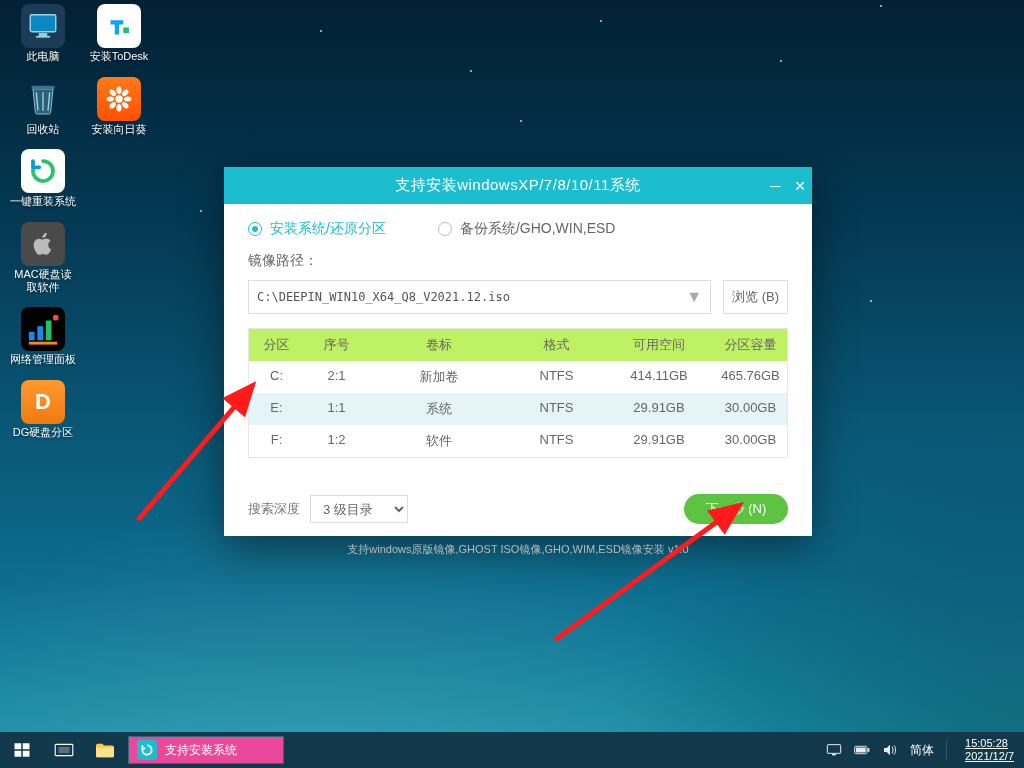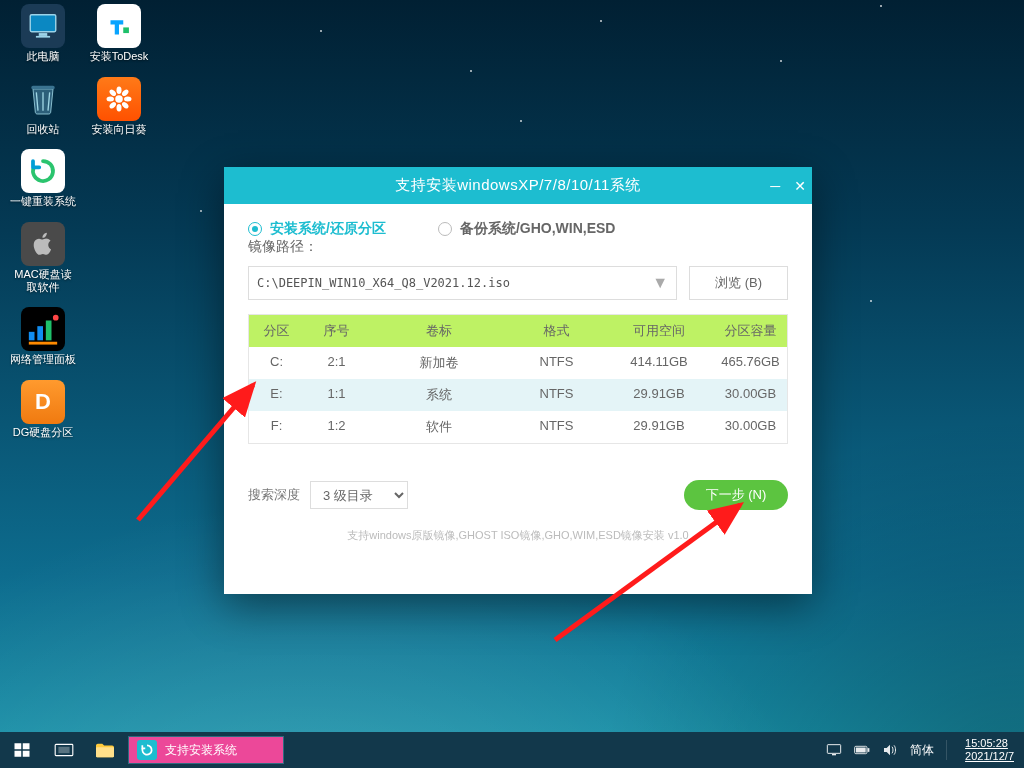--- a/index.html
+++ b/index.html
@@ -33,39 +33,39 @@
   .ic-net svg{width:34px;height:34px;}
   .ic-browser{background:#3b6f9c;}
   .ic-browser svg{width:36px;height:36px;}
   .ic-dg{background:linear-gradient(180deg,#ff9a2e,#f07a10);}
   .ic-dg span{color:#fff;font-weight:700;font-size:22px;}
   .ic-todesk{background:#fff;}
   .ic-todesk svg{width:34px;height:34px;}
   .ic-sunflower{background:linear-gradient(180deg,#ff7a18,#ff5100);}
   .ic-sunflower svg{width:30px;height:30px;}
   
-  .win{position:absolute;left:224px;top:167px;width:588px;height:427px;background:#fff;box-shadow:0 12px 40px rgba(0,0,0,.45);}
+  .win{position:absolute;left:224px;top:167px;width:588px;height:369px;background:#fff;box-shadow:0 12px 40px rgba(0,0,0,.45);}
   .titlebar{height:37px;background:#1dbdd0;display:flex;align-items:center;justify-content:center;position:relative;}
   .titlebar .title{color:#fff;font-size:15px;letter-spacing:.5px;}
   .titlebar .controls{position:absolute;right:6px;top:0;height:100%;display:flex;align-items:center;gap:14px;color:#fff;}
   .titlebar .controls span{cursor:pointer;font-size:14px;line-height:1;}
   .body{padding:16px 24px 10px 24px;}
   .tabs{display:flex;align-items:center;gap:52px;font-size:14px;}
   .radio{display:flex;align-items:center;gap:8px;cursor:pointer;}
   .radio .dot{width:14px;height:14px;border-radius:50%;border:1px solid #bbb;position:relative;}
   .radio.active .dot{border-color:#1dbdd0;}
   .radio.active .dot::after{content:"";position:absolute;inset:3px;border-radius:50%;background:#1dbdd0;}
   .radio.active .rlabel{color:#1dbdd0;}
-  .radio .rlabel{color:#666;font-weight:bold;}
-  .field-label{color:#666;font-size:14px;margin-top:0;}
+  .radio .rlabel{color:#666;}
+  .field-label{color:#666;font-size:14px;margin-top:14px;}
   .pathrow{margin-top:10px;display:flex;gap:12px;align-items:center;}
   .pathbox{flex:1;height:34px;border:1px solid #ddd;display:flex;align-items:center;padding:0 8px;justify-content:space-between;}
   .pathbox .path{font-family:"SimSun",monospace;font-size:12px;color:#555;}
   .pathbox .dd{color:#aaa;}
-  .browse{height:34px;border:1px solid #ddd;padding:0 25px;background:#fff;color:#666;font-size:13px;cursor:pointer;}
+  .browse{height:34px;border:1px solid #ddd;padding:0 8px;background:#fff;color:#666;font-size:13px;cursor:pointer;}
   .table{margin-top:14px;border:1px solid #e6e6e6;font-size:13px;}
   .table .hdr{display:flex;background:#bef264;color:#666;}
   .table .row{display:flex;color:#666;}
   .table .row.sel{background:#e4f4f7;}
   .table .cell{padding:7px 4px;text-align:center;}
   .c1{width:55px}.c2{width:65px}.c3{width:140px}.c4{width:95px}.c5{width:110px}.c6{flex:1}
   .footer{display:flex;align-items:center;justify-content:space-between;margin-top:36px;}
   .depth{display:flex;align-items:center;gap:10px;}
   .depth .dlabel{color:#777;font-size:13px;}
   .depth select{height:28px;border:1px solid #ddd;padding:0 18px 0 8px;color:#666;font-size:13px;background:#fff;}

